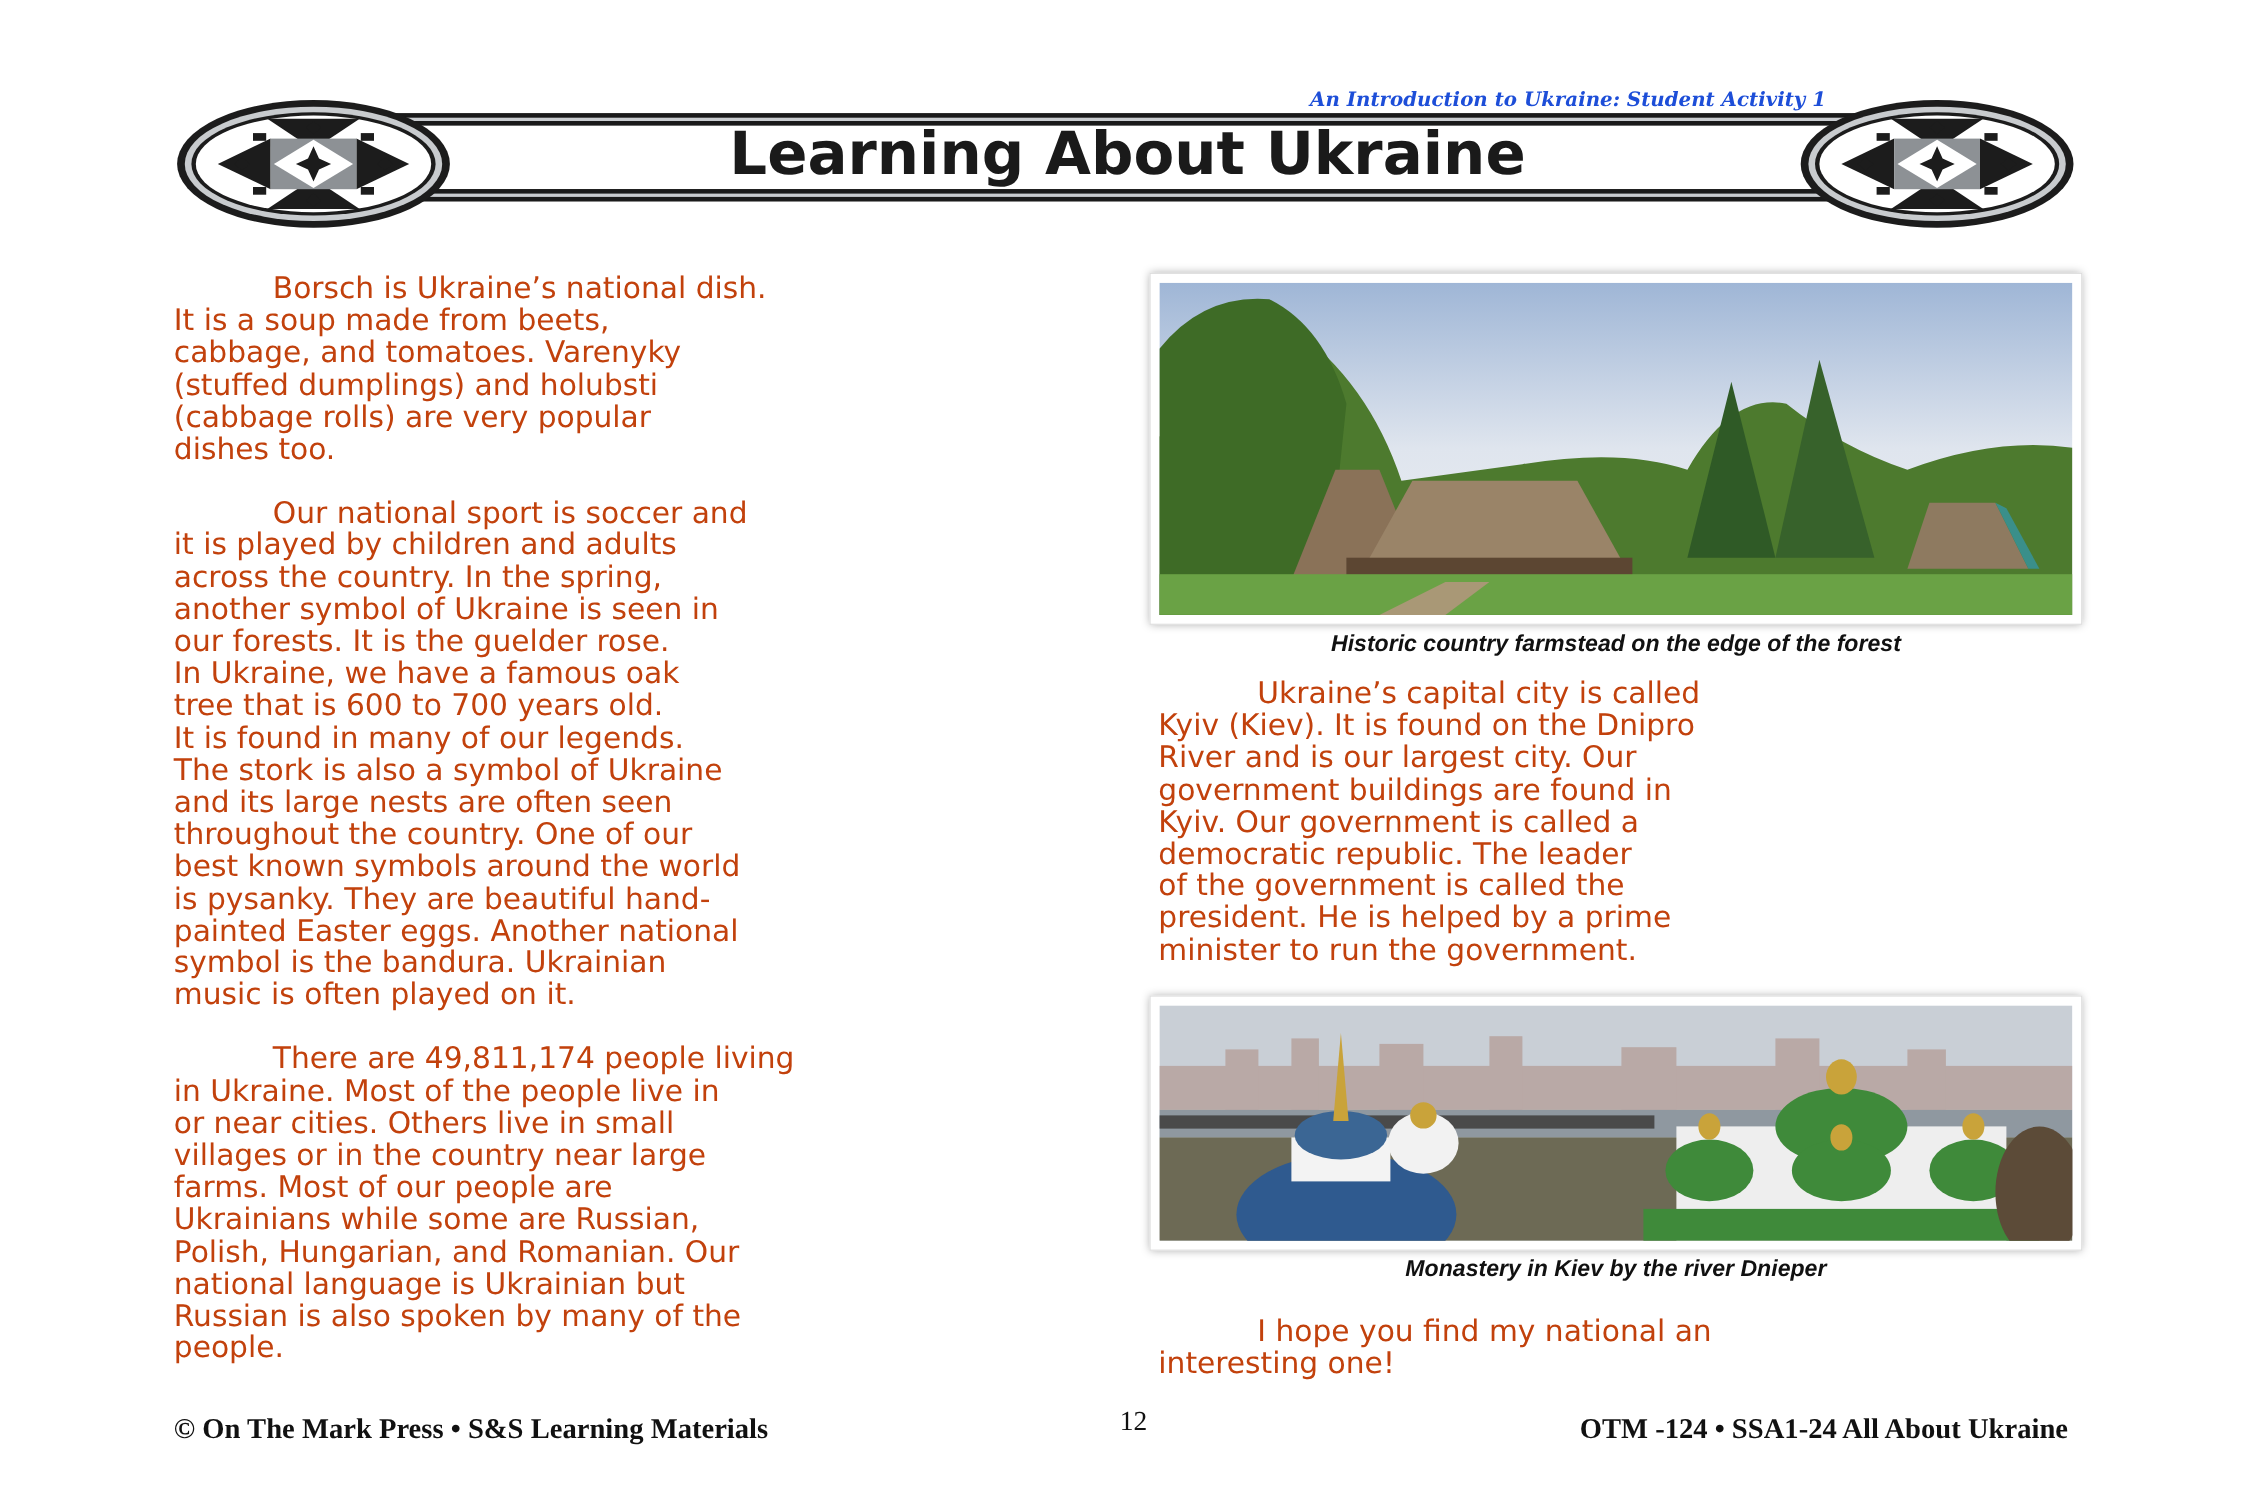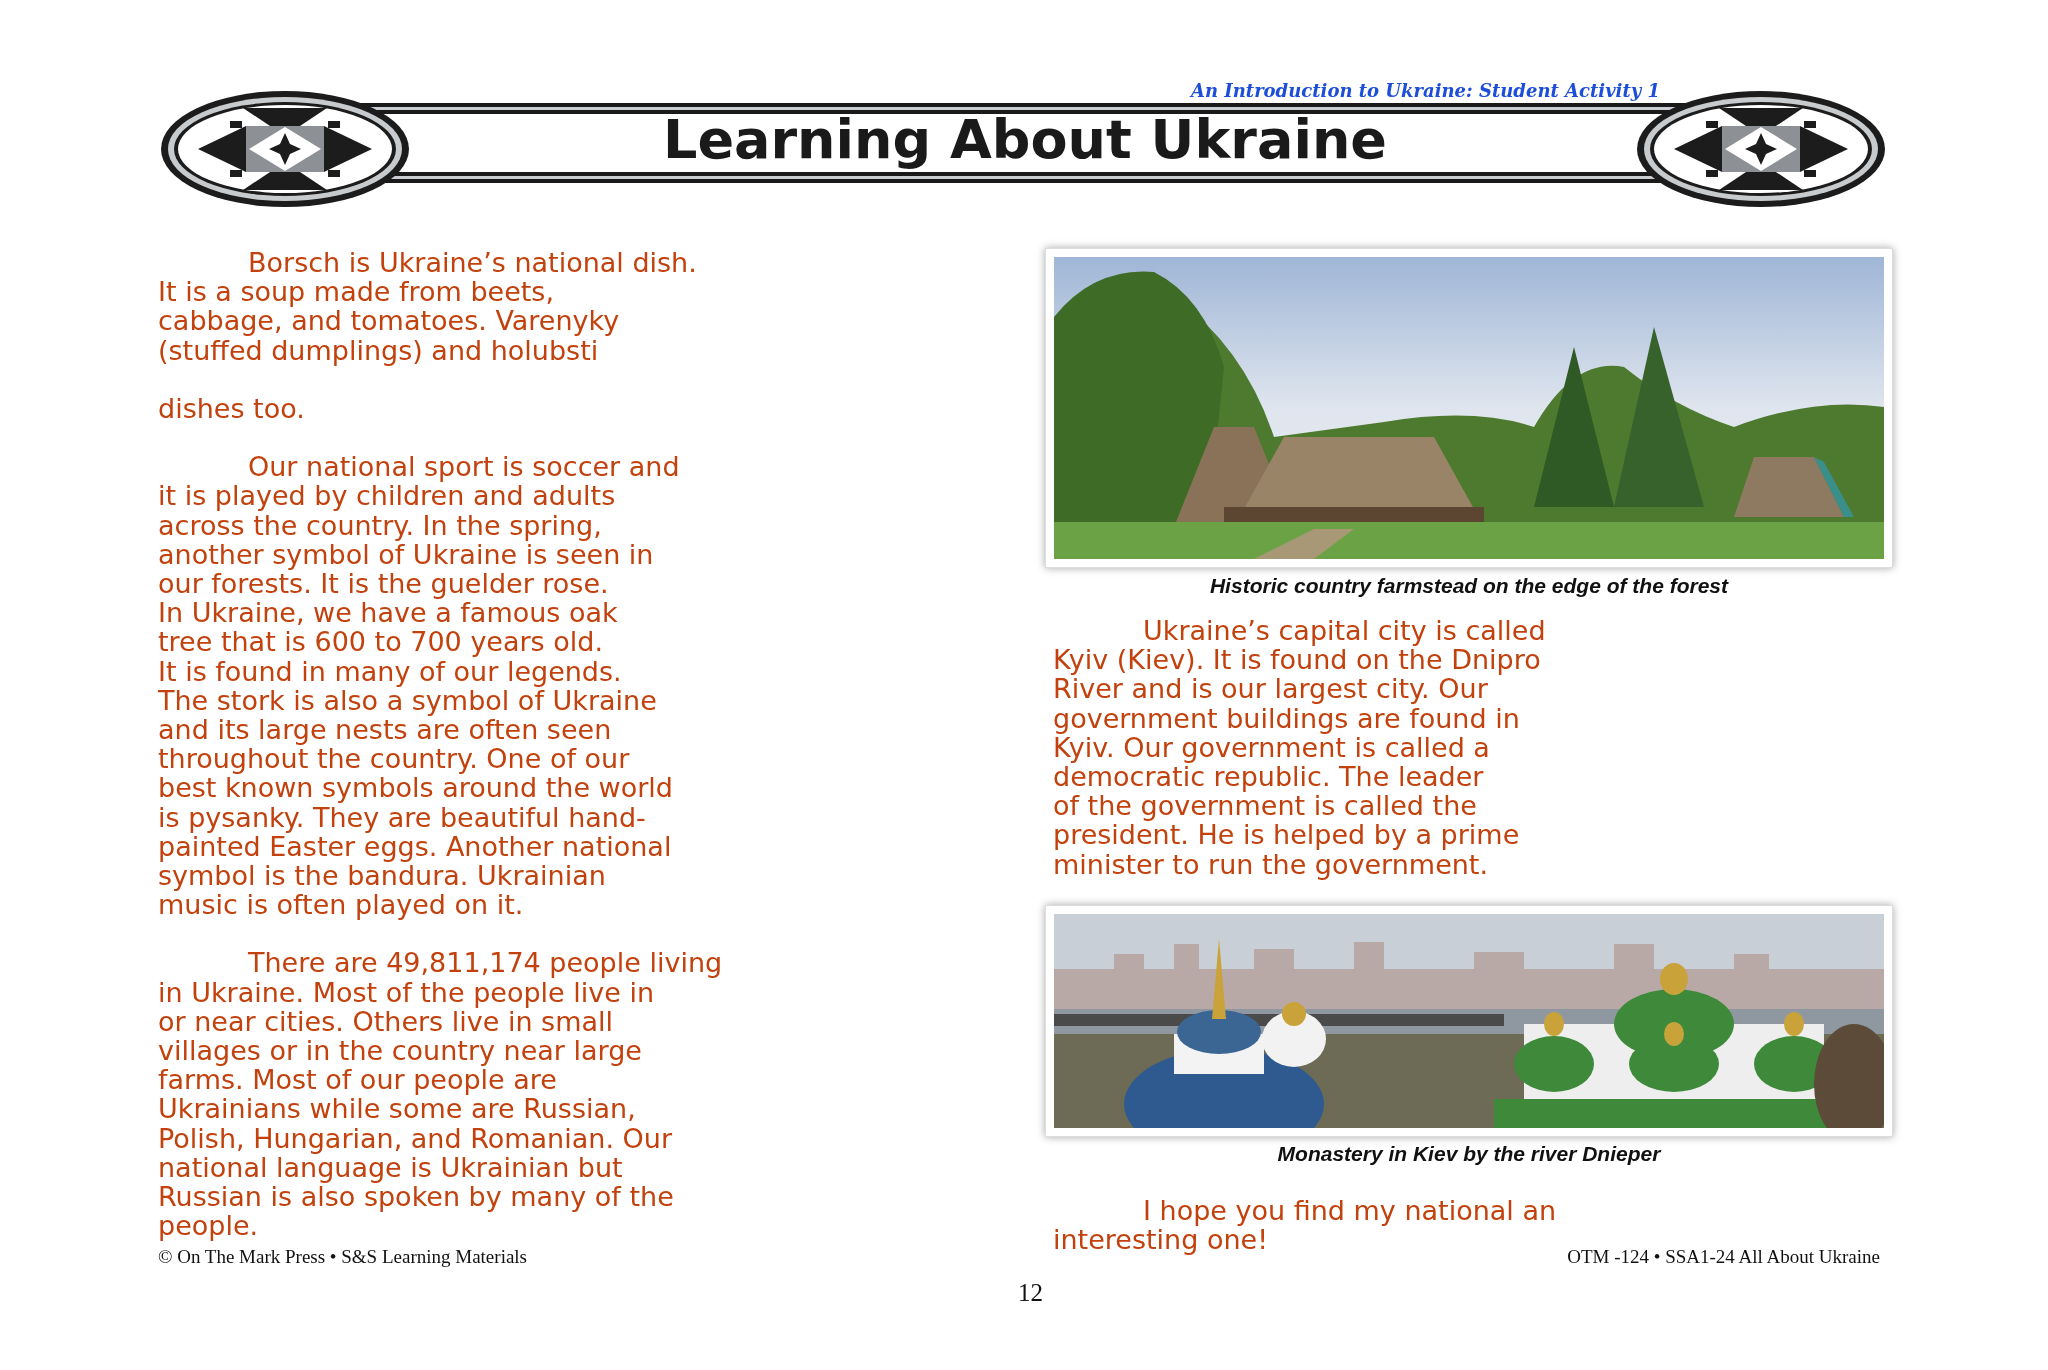--- a/index.html
+++ b/index.html
@@ -20,21 +20,21 @@
   .col p .indent { display:inline-block; width:90px; }
   .left-col { left:158px; top:248px; width:860px; }
   .right-col { left:1053px; width:860px; }
   .photo { position:absolute; left:1045px; width:848px; border:1px solid #ddd; box-shadow:0 0 8px rgba(0,0,0,0.35); background:#fff; padding:8px; box-sizing:border-box; }
   .photo1 { top:248px; height:320px; }
   .photo2 { top:905px; height:232px; }
   .photo svg { width:100%; height:100%; display:block; }
   .caption { position:absolute; font-family:"Liberation Sans", sans-serif; font-weight:bold; font-style:italic; font-size:21px; color:#111; text-align:center; }
   .cap1 { left:1045px; top:574px; width:848px; }
   .cap2 { left:1045px; top:1142px; width:848px; }
-  .footer { position:absolute; top:1246px; font-family:"Liberation Serif", serif; font-weight:normal; font-size:19px; color:#111; }
+  .footer { position:absolute; top:1284px; font-family:"Liberation Serif", serif; font-weight:bold; font-size:26px; color:#111; }
   .f-left { left:158px; }
   .f-center { left:1018px; font-weight:normal; font-size:25px; top:1279px; }
   .f-right { right:168px; }
 </style>
 </head>
 <body>
 
 <div class="subtitle">An Introduction to Ukraine:  Student Activity 1</div>
 
 <div class="band">
@@ -85,21 +85,21 @@
     <rect x="72" y="82" width="12" height="7" fill="#1c1c1c"></rect>
     <rect x="170" y="82" width="12" height="7" fill="#1c1c1c"></rect>
     <polygon points="55,61 62,55 69,61 62,67" fill="#1c1c1c"></polygon>
     <polygon points="185,61 192,55 199,61 192,67" fill="#1c1c1c"></polygon>
     <polygon points="127,22 134,28 127,34 120,28" fill="#1c1c1c"></polygon>
     <polygon points="127,88 134,94 127,100 120,94" fill="#1c1c1c"></polygon>
   </svg>
 </div>
 
 <div class="col left-col">
-  <p><span class="indent"></span><span>Borsch is Ukraine’s national dish.</span><br><span>It is a soup made from beets,</span><br><span>cabbage, and tomatoes.  Varenyky</span><br><span>(stuffed dumplings) and holubsti</span><br><br><span>dishes too.</span></p>
+  <p><span class="indent"></span><span>Borsch is Ukraine’s national dish.</span><br><span>It is a soup made from beets,</span><br><span>cabbage, and tomatoes.  Varenyky</span><br><span>(stuffed dumplings) and holubsti</span><br><span>(cabbage rolls) are very popular</span><br><span>dishes too.</span></p>
   <p><span class="indent"></span><span>Our national sport is soccer and</span><br><span>it is played by children and adults</span><br><span>across the country.  In the spring,</span><br><span>another symbol of Ukraine is seen in</span><br><span>our forests.  It is the guelder rose.</span><br><span>In Ukraine, we have a famous oak</span><br><span>tree that is 600 to 700 years old.</span><br><span>It is found in many of our legends.</span><br><span>The stork is also a symbol of Ukraine</span><br><span>and its large nests are often seen</span><br><span>throughout the country.  One of our</span><br><span>best known symbols around the world</span><br><span>is pysanky.  They are beautiful hand-</span><br><span>painted Easter eggs.  Another national</span><br><span>symbol is the bandura.  Ukrainian</span><br><span>music is often played on it.</span></p>
   <p><span class="indent"></span><span>There are 49,811,174 people living</span><br><span>in Ukraine.  Most of the people live in</span><br><span>or near cities.  Others live in small</span><br><span>villages or in the country near large</span><br><span>farms.  Most of our people are</span><br><span>Ukrainians while some are Russian,</span><br><span>Polish, Hungarian, and Romanian.  Our</span><br><span>national language is Ukrainian but</span><br><span>Russian is also spoken by many of the</span><br><span>people.</span></p>
 </div>
 
 <div class="photo photo1">
   <svg viewBox="0 0 830 302" preserveAspectRatio="none">
     <defs>
       <linearGradient id="sky1" x1="0" y1="0" x2="0" y2="1">
         <stop offset="0" stop-color="#9fb6d6"></stop>
           <stop offset="0.5" stop-color="#dfe5ee"></stop>

